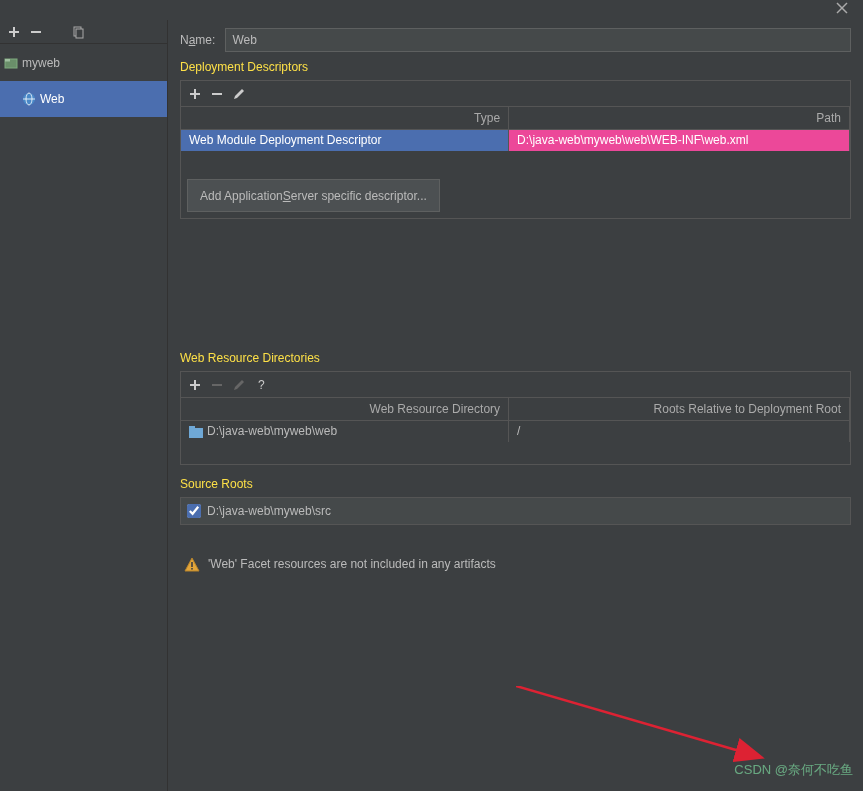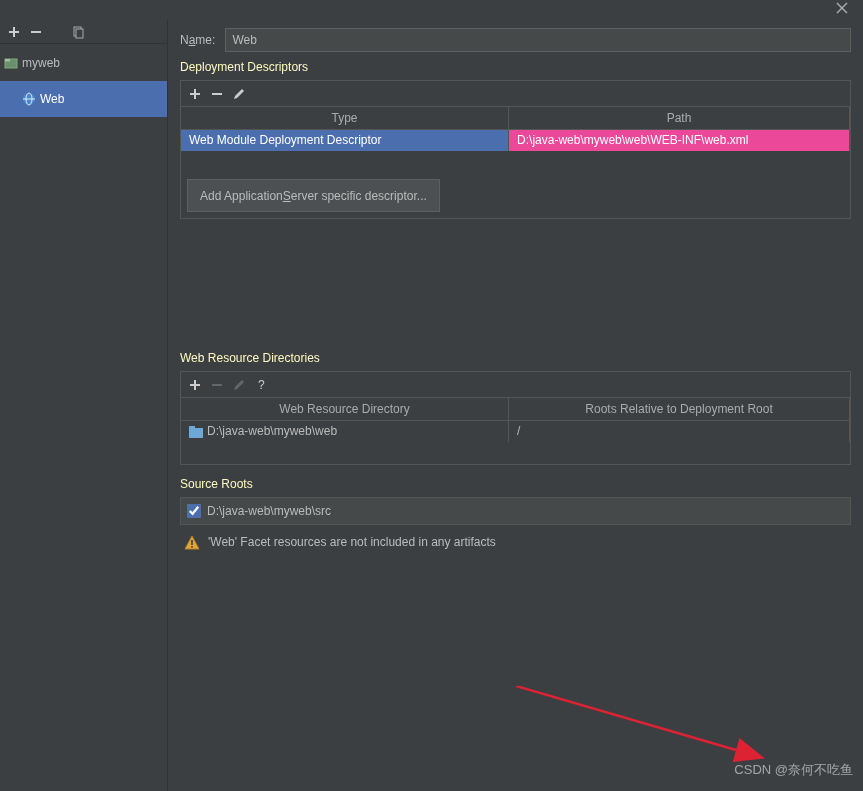--- a/index.html
+++ b/index.html
@@ -15,38 +15,38 @@
 .tree { padding:1px 0; }
 .tree-row { display:flex; align-items:center; height:36px; padding-left:4px; gap:4px; cursor:pointer; }
 .tree-row.indent { padding-left:22px; }
 .tree-row.selected { background:#4b6eaf; color:#fff; }
 .folder-icon,.web-icon { width:14px; height:14px; display:inline-flex; }
 .content { flex:1; padding:8px 12px 0 12px; display:flex; flex-direction:column; gap:0; overflow:hidden; }
 .name-row { display:flex; align-items:center; gap:10px; margin-bottom:8px; }
 .name-label { color:#bbb; }
 .name-label u { text-decoration:underline; }
 .name-input { flex:1; background:#45494a; border:1px solid #5e6060; color:#bbb; height:24px; padding:0 6px; }
-.section-title { color:#fef9c3; margin-bottom:6px; }
+.section-title { color:#fde047; margin-bottom:6px; }
 .panel { border:1px solid #555; background:#3c3f41; margin-bottom:12px; }
 .panel-toolbar { height:26px; display:flex; align-items:center; gap:2px; padding:0 4px; border-bottom:1px solid #555; }
 .panel-toolbar .tb-btn.disabled { color:#666; }
 .table { width:100%; border-collapse:collapse; }
-.table th { background:#3c3f41; border-bottom:1px solid #555; border-right:1px solid #555; text-align:center; font-weight:normal; color:#aaa; height:22px; padding:0 8px; }
+.table th { background:#3c3f41; border-bottom:1px solid #555; border-right:1px solid #555; text-align:right; font-weight:normal; color:#aaa; height:22px; padding:0 8px; }
 .table td { height:22px; padding:0 8px; border-right:1px solid #555; color:#bbb;margin-top:30px; }
 .table tr.sel td { background:#4b6eaf; color:#fff; }
 .table tr.sel td:last-child { background:#ec4899; }
 .table-body-pad { height:78px; }
 .add-server-btn { margin:6px; background:#4c5052; border:1px solid #5e6060; color:#bbb; height:33px; padding:0 12px; cursor:pointer; display:inline-flex; align-items:center; }
 .spacer1 { height:120px; }
 .dir-icon { display:inline-flex; width:14px; height:12px; margin-right:4px; vertical-align:middle; }
-.source-roots { border:1px solid #555; background:#45494a; padding:6px; display:flex; align-items:center; gap:6px; margin-bottom:4px; }
+.source-roots { border:1px solid #555; background:#45494a; padding:6px; display:flex; align-items:center; gap:6px; margin-bottom:26px; }
 .checkbox { width:14px; height:14px; accent-color:#4b6eaf; }
 .warning-row { display:flex; align-items:flex-start; gap:8px; padding:6px 4px; }
 .warn-icon { width:16px; height:16px; }
-.watermark { position:absolute; right:10px; bottom:12px; color:#e5e5e5; opacity:0.6; font-size:13px; pointer-events:none; }
+.watermark { position:absolute; right:10px; bottom:12px; color:#86efac; opacity:0.6; font-size:13px; pointer-events:none; }
 .arrow { position:absolute; pointer-events:none; }
 .res-table-pad { height:154px; }
 </style>
 </head>
 <body>
 
 <div class="titlebar">
   <span class="close-btn">
     <svg viewBox="0 0 12 12">
         <line x1="1" y1="1" x2="11" y2="11" stroke="#aaa" stroke-width="1.5"></line>

